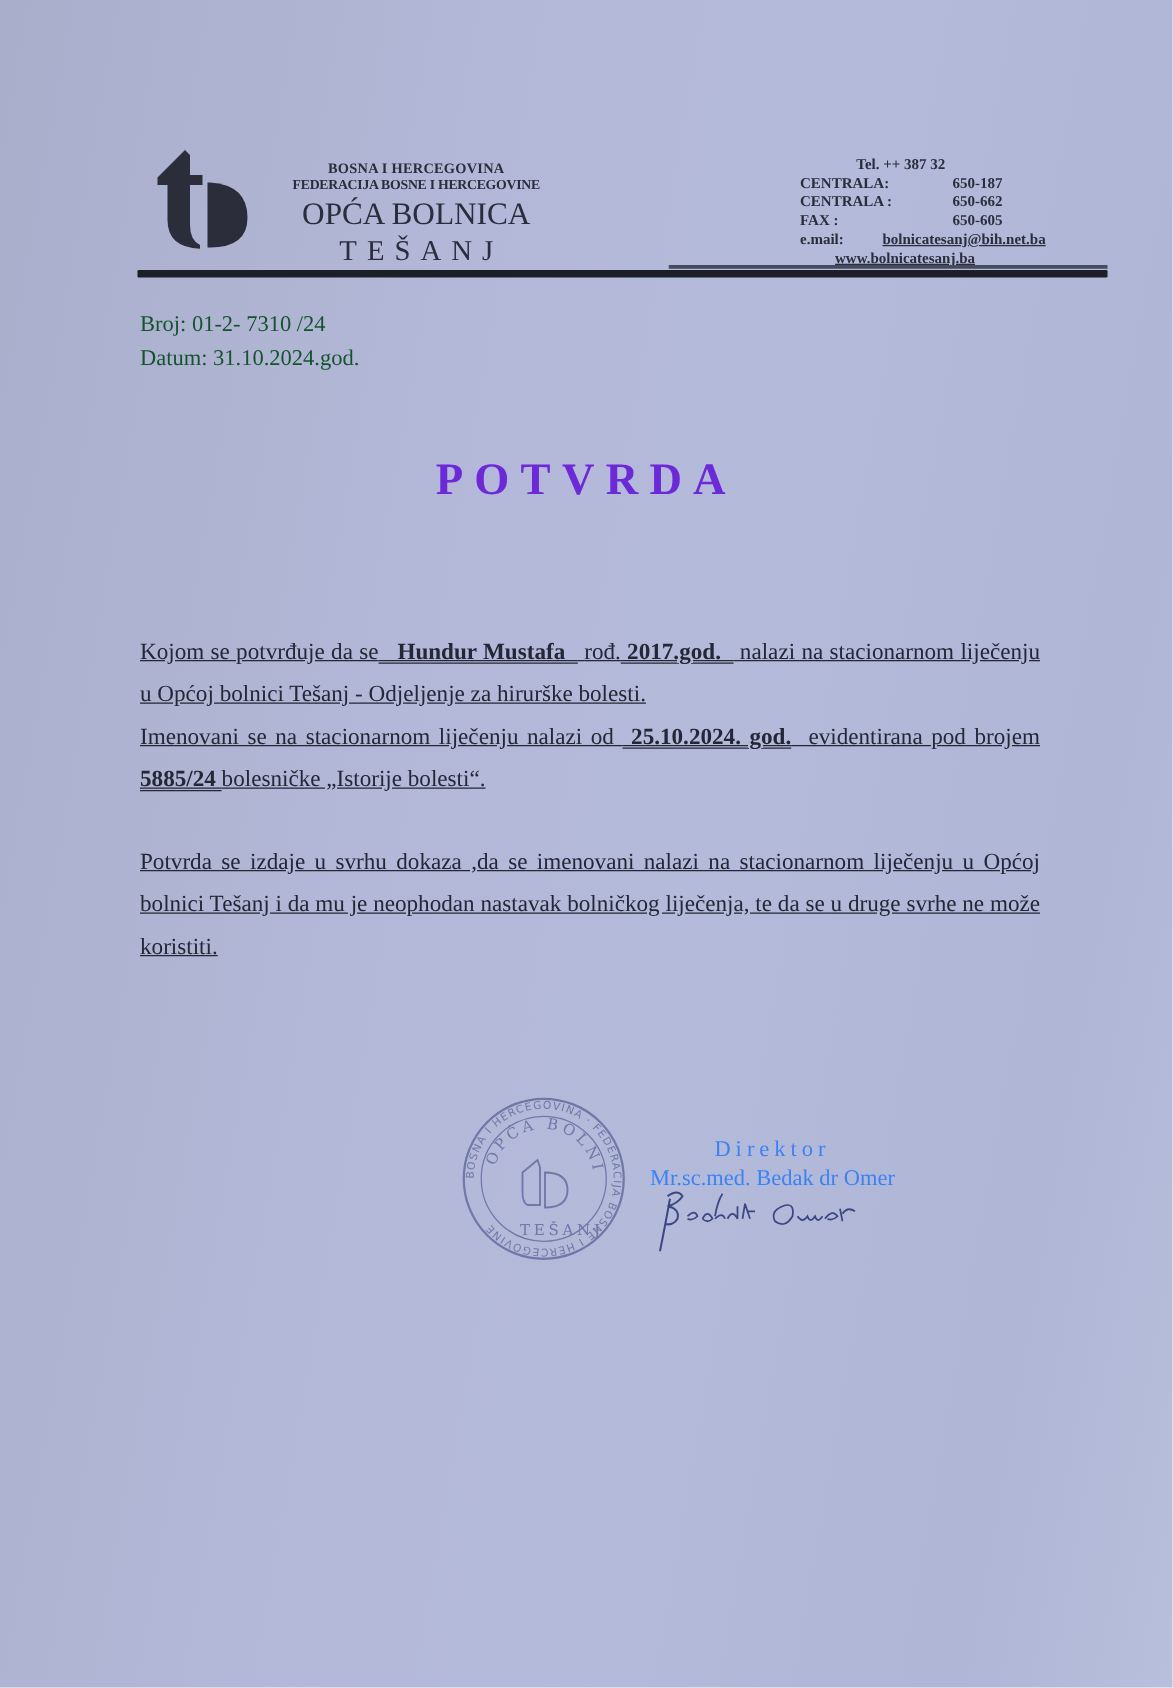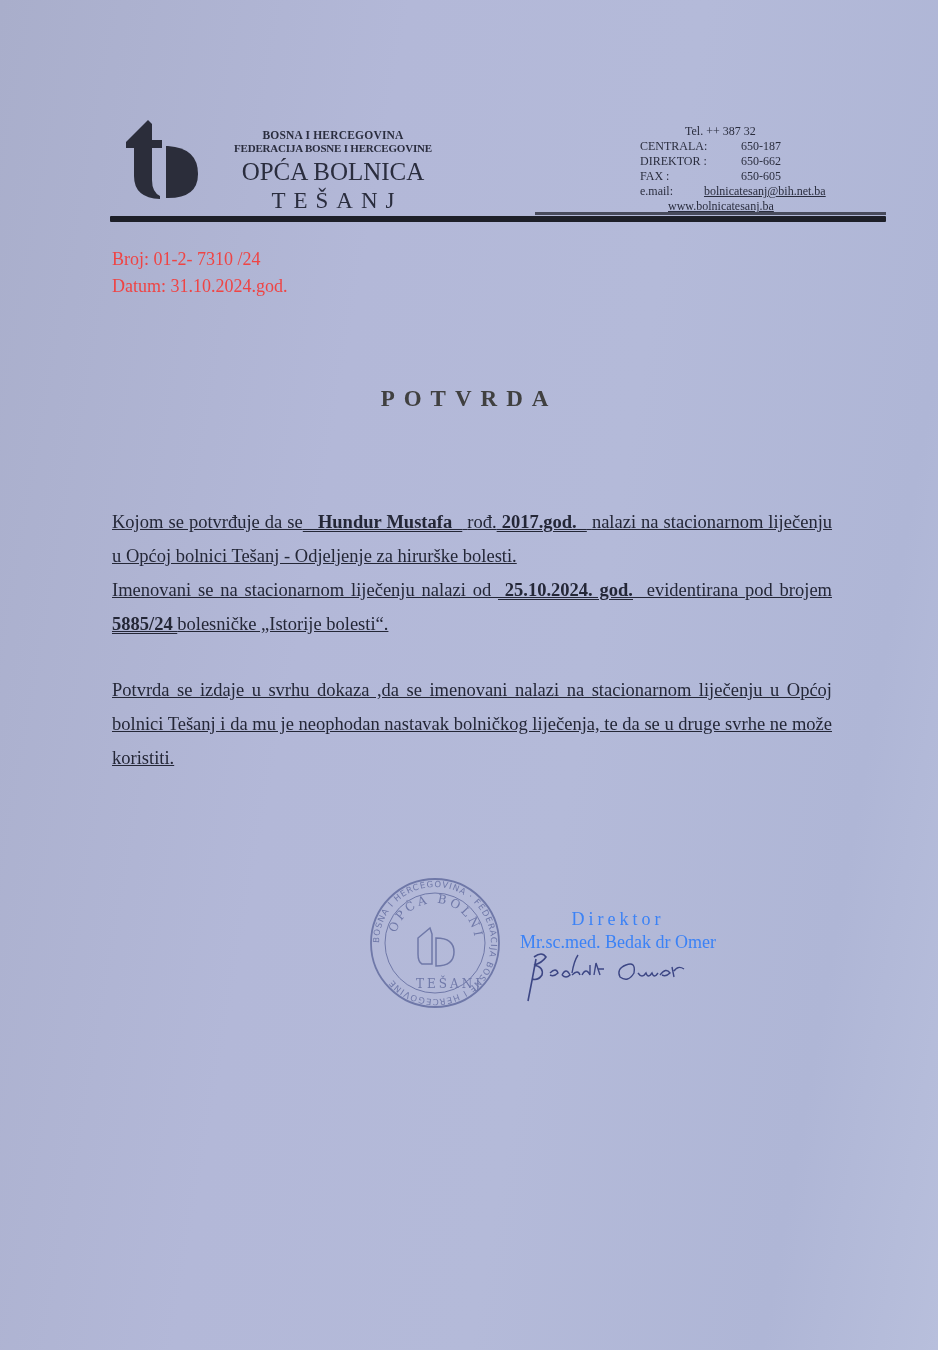--- a/index.html
+++ b/index.html
@@ -14,33 +14,33 @@
 
   
   .logo { position:absolute; left:122px; top:118px; width:80px; height:82px; }
   .org { position:absolute; left:218px; top:128px; width:230px; text-align:center; color:#2a2d3e; }
   .org .l1 { font-size:11.5px; font-weight:bold; letter-spacing:0.2px; line-height:14px; }
   .org .l2 { font-size:11px; font-weight:bold; letter-spacing:-0.2px; line-height:12px; }
   .org .l3 { font-size:25px; line-height:30px; margin-top:3px; }
   .org .l4 { font-size:23px; letter-spacing:8px; line-height:28px; padding-left:8px; }
 
   .contact { position:absolute; left:640px; top:124px; font-size:12px; line-height:15px; color:#2a2d3e; }
-  .contact .row { display:flex; white-space:nowrap; }
+  .contact .row { display:flex; white-space:nowrap;font-weight:bold; }
   .contact .lbl { width:80px; }
-  .contact .val { width:82px; text-align:center; }
+  .contact .val { width:82px; text-align:right; }
   .contact .tel { padding-left:45px; }
   .contact a { color:#2a2d3e; text-decoration:underline;margin-left:28px; }
 
   .rule { position:absolute; left:110px; top:216px; width:776px; height:6px; background:#1d1f28; border-radius:1px; }
   .rule2 { position:absolute; left:535px; top:212px; width:351px; height:3px; background:#484b5c; }
 
   
-  .meta { position:absolute; left:112px; top:246px; font-size:18px; line-height:27px; color:#ef4444; }
+  .meta { position:absolute; left:112px; top:246px; font-size:18px; line-height:27px; color:#14532d; }
 
-  .title { position:absolute; left:0; width:938px; top:362px; text-align:center; font-size:23px; font-weight:bold; letter-spacing:9px; color:#404040;margin-top:24px; }
+  .title { position:absolute; left:0; width:938px; top:362px; text-align:center; font-size:36px; font-weight:bold; letter-spacing:9px; color:#6d28d9; }
 
   .body { position:absolute; left:112px; top:505px; width:720px; font-size:18.5px; line-height:34px; color:#242737; text-align:justify; }
   .body p { margin:0;text-decoration:underline; }
   .body .gap { height:32px; }
   .u { text-decoration:underline; font-weight:bold; text-underline-offset:3px; }
 
   
   .stamp { position:absolute; left:368px; top:876px; width:134px; height:134px; }
   .sig-block { position:absolute; left:508px; top:908px; width:220px; text-align:center; color:#3b82f6; }
   .sig-title { font-size:18px; letter-spacing:4px; line-height:22px; }
@@ -64,21 +64,21 @@
     <div class="l4">TEŠANJ</div>
   </div>
 
   <div class="contact">
     <div class="row tel">Tel. ++ 387 32</div>
     <div class="row">
       <span class="lbl">CENTRALA:</span>
       <span class="val">650-187</span>
     </div>
     <div class="row">
-      <span class="lbl">DIREKTOR :</span>
+      <span class="lbl">CENTRALA :</span>
       <span class="val">650-662</span>
     </div>
     <div class="row">
       <span class="lbl">FAX :</span>
       <span class="val">650-605</span>
     </div>
     <div class="row">
       <span>e.mail:</span>&nbsp;<a>bolnicatesanj@bih.net.ba</a>
     </div>
     <div class="row">

